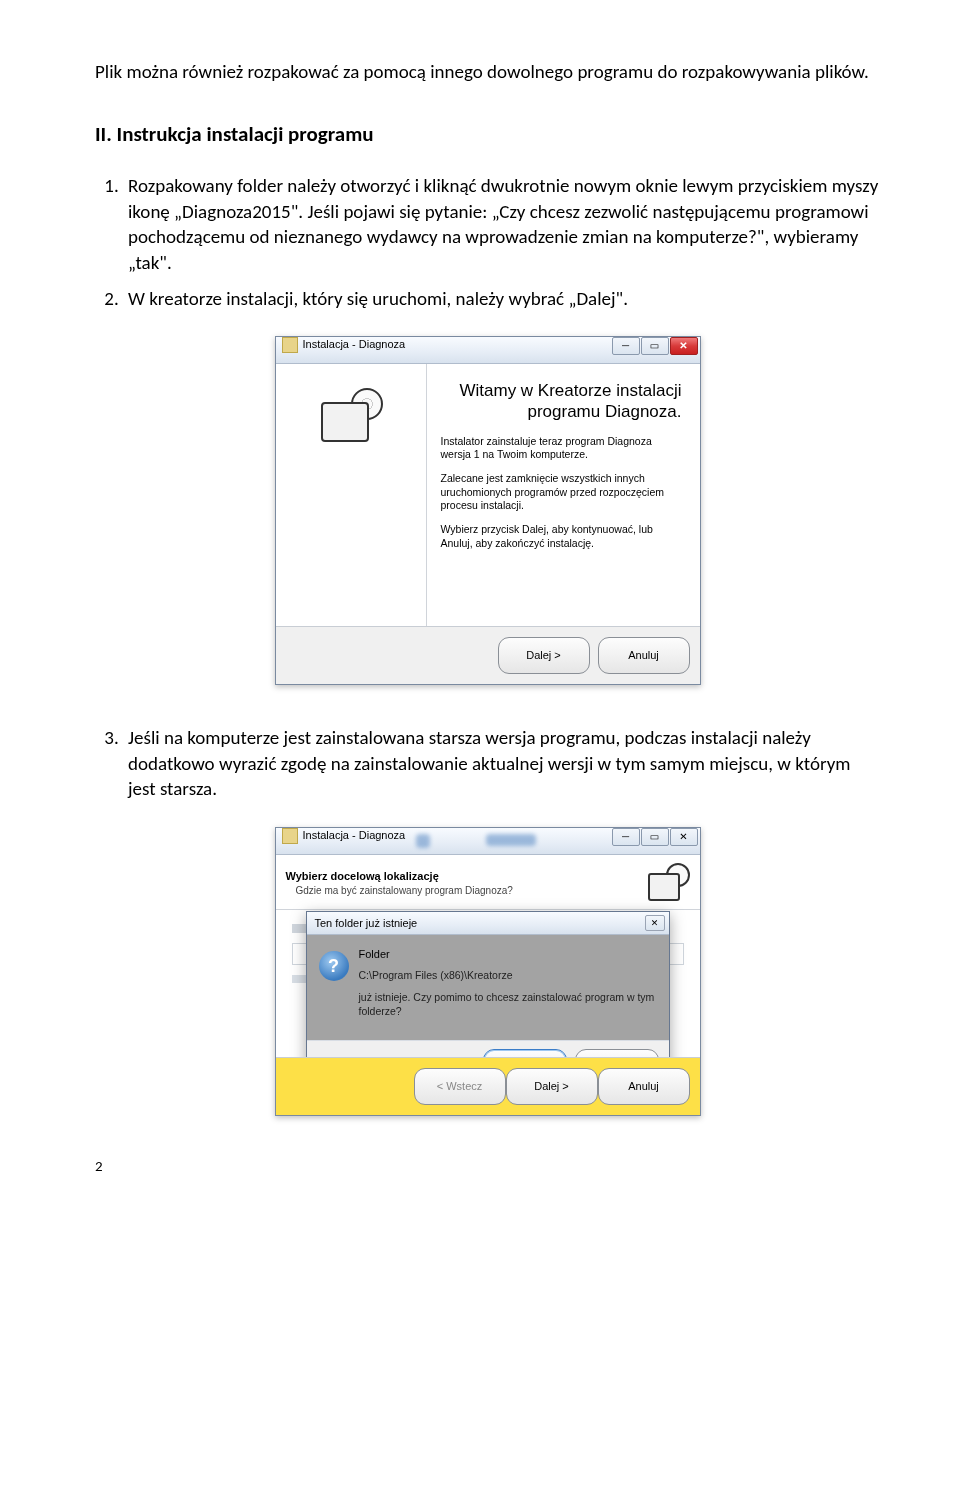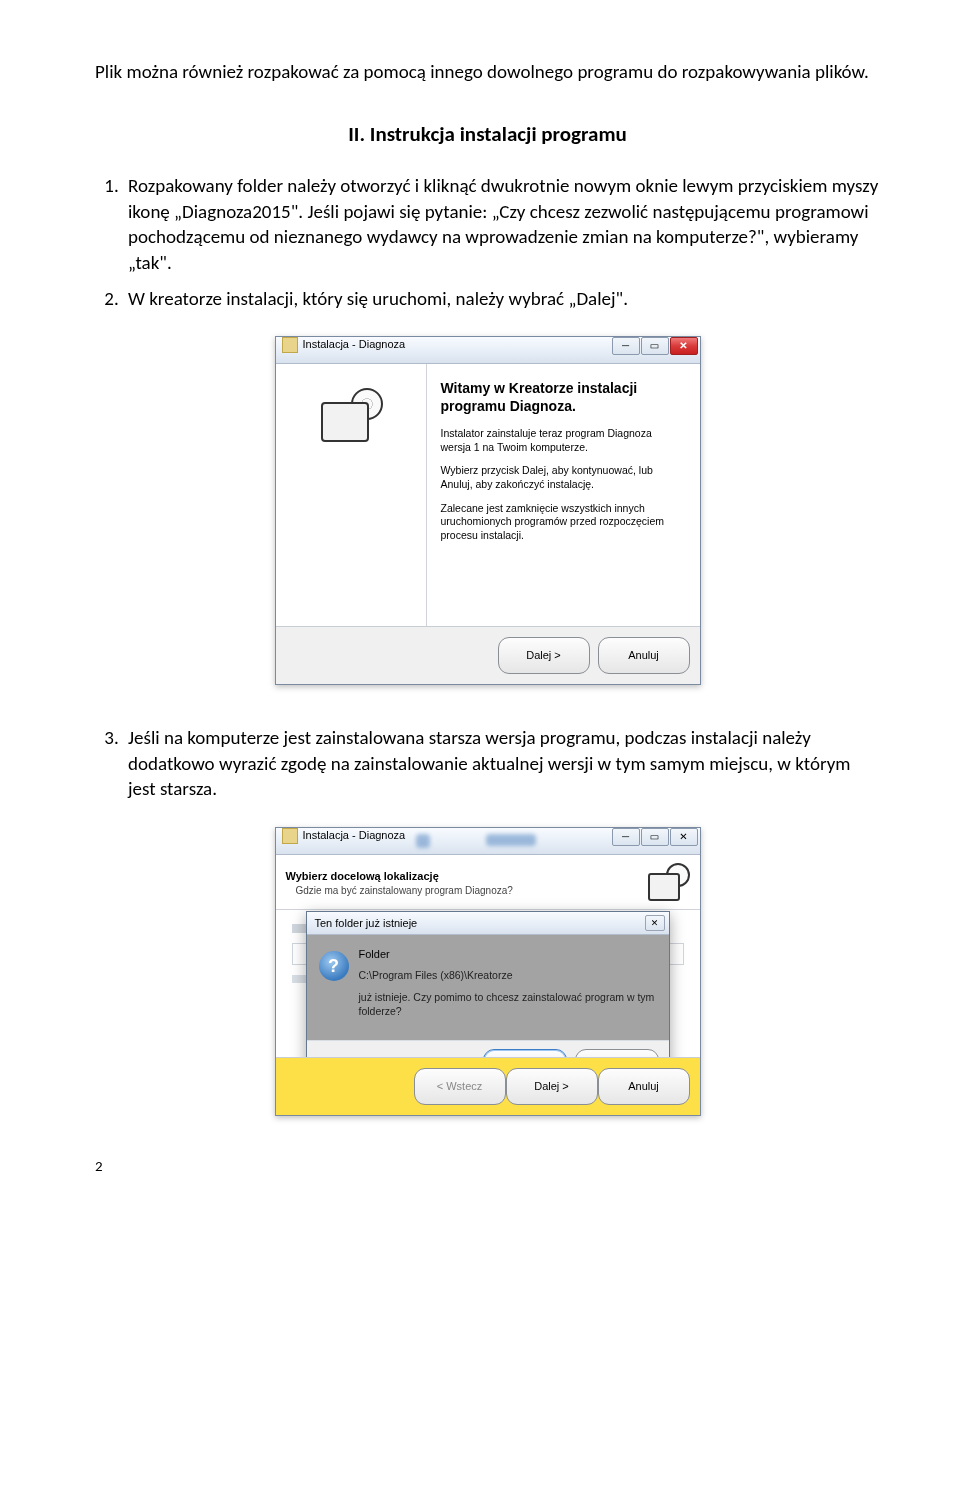--- a/index.html
+++ b/index.html
@@ -7,21 +7,20 @@
     width: 960px;
     margin: 0;
     padding: 40px 80px 30px 95px;
     box-sizing: border-box;
     color: #000;
     font-size: 19px;
     line-height: 1.35;
     background: #fff;
   }
   h2 {
-    text-align: center;
     font-size: 21px;
     font-weight: bold;
     margin: 35px 0 25px;
   }
   ol {
     padding-left: 28px;
     margin: 0 0 25px 0;
   }
   ol li {
     margin-bottom: 10px;
@@ -120,24 +119,25 @@
     border: 2px solid #333;
     border-radius: 50%;
     background: radial-gradient(circle at 50% 50%, #fafafa 0 5px, #ccc 5px 6px, #fafafa 6px 100%);
   }
   .right-panel {
     flex: 1;
     padding: 16px 18px 10px 14px;
     background: #fff;
   }
   .right-panel .heading {
-    font-size: 14px;
-    font-weight: bold;
+    font-size: 17px;
+    font-weight: normal;
     margin-bottom: 12px;
     line-height: 1.25;
+    text-align: right;
   }
   .right-panel p {
     margin: 0 0 10px;
     font-size: 10.5px;
     line-height: 1.3;
   }
   .win-footer {
     border-top: 1px solid #c8cdd4;
     padding: 10px;
     display: flex;
@@ -317,22 +317,22 @@
     <div class="win-body-split">
       <div class="left-panel">
         <div class="installer-glyph">
           <div class="disk"></div>
           <div class="box"></div>
         </div>
       </div>
       <div class="right-panel">
         <div class="heading">Witamy w Kreatorze instalacji programu Diagnoza.</div>
         <p>Instalator zainstaluje teraz program Diagnoza wersja 1 na Twoim komputerze.</p>
+        <p>Zalecane jest zamknięcie wszystkich innych uruchomionych programów przed rozpoczęciem procesu instalacji.</p>
         <p>Wybierz przycisk Dalej, aby kontynuować, lub Anuluj, aby zakończyć instalację.</p>
-        <p>Zalecane jest zamknięcie wszystkich innych uruchomionych programów przed rozpoczęciem procesu instalacji.</p>
       </div>
     </div>
     <div class="win-footer">
       <div class="btn">Dalej &gt;</div>
       <div class="btn">Anuluj</div>
     </div>
   </div>
 </div>
 
 <ol start="3">

